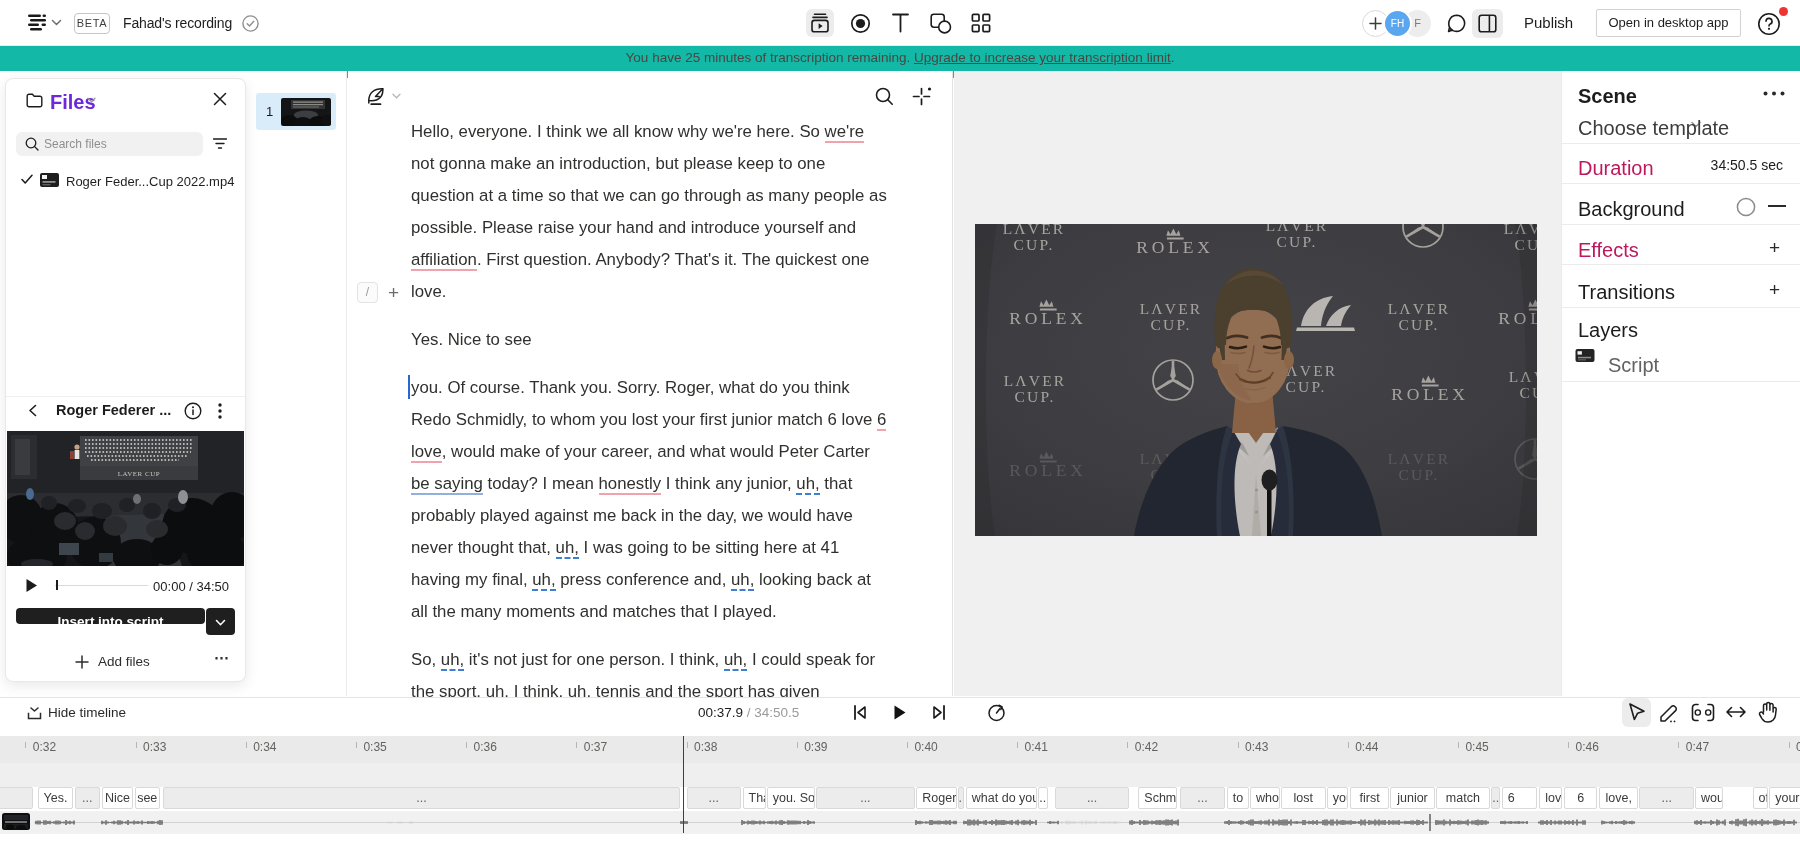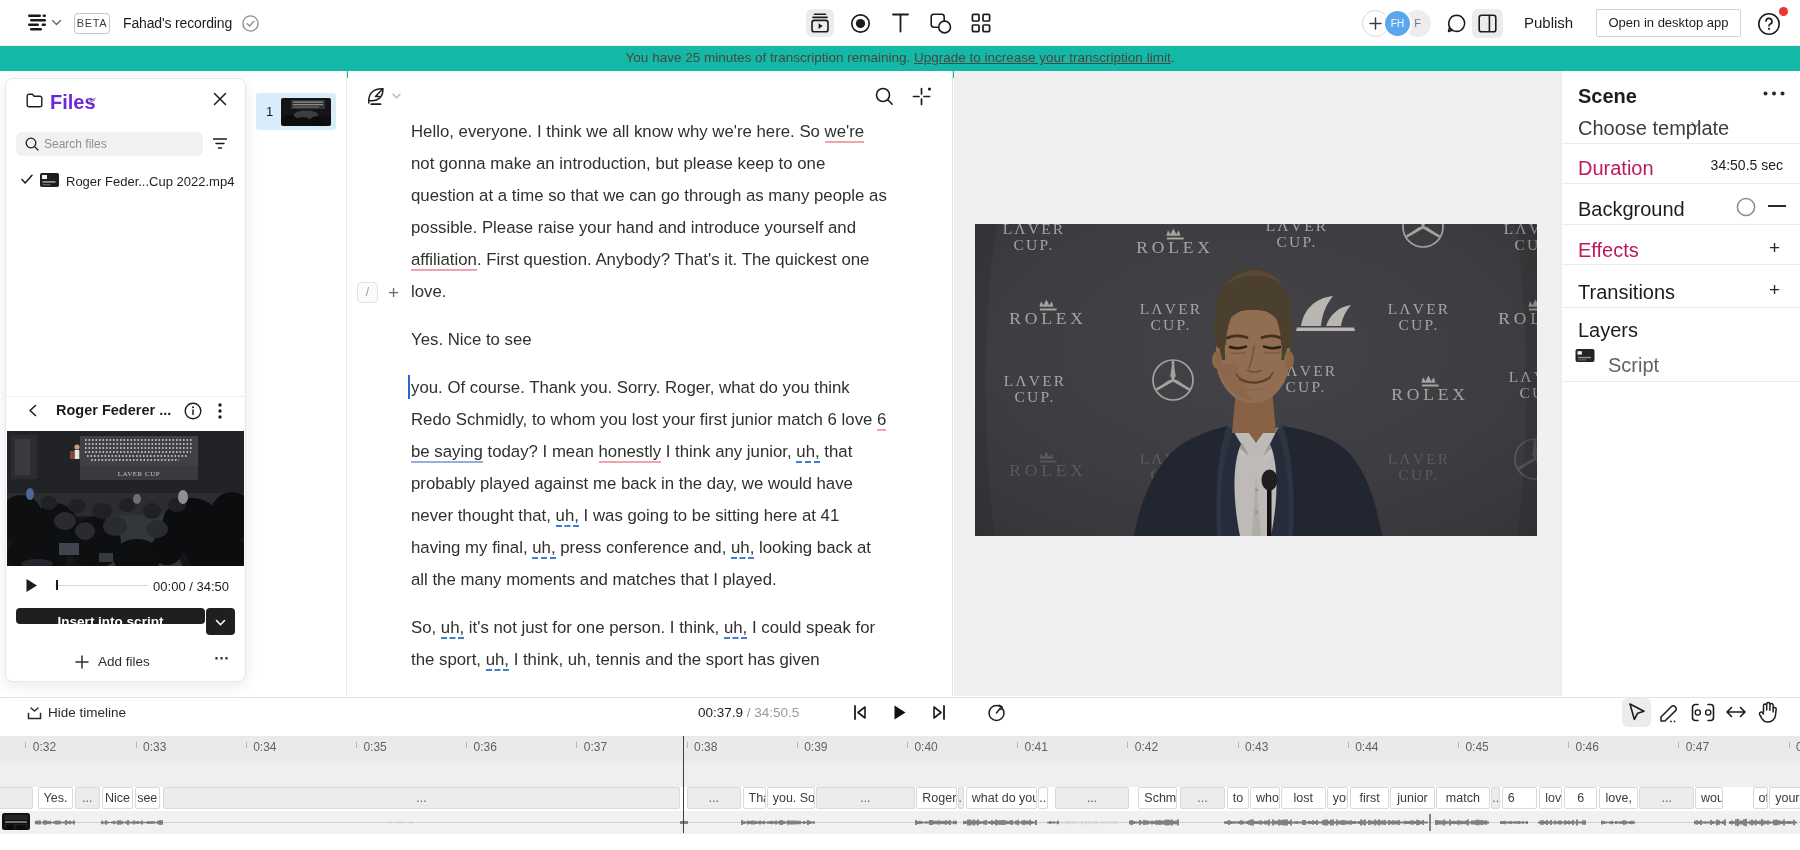--- a/index.html
+++ b/index.html
@@ -178,20 +178,21 @@
     <div class="ln">not gonna make an introduction, but please keep to one</div>
     <div class="ln">question at a time so that we can go through as many people as</div>
     <div class="ln">possible. Please raise your hand and introduce yourself and</div>
     <div class="ln"><span class="u-pink">affiliation</span>. First question. Anybody? That's it. The quickest one</div>
     <div class="ln">love.</div>
     <div class="gap"></div>
     <div class="ln">Yes. Nice to see</div>
     <div class="gap"></div>
     <div class="ln">you. Of course. Thank you. Sorry. Roger, what do you think</div>
     <div class="ln">Redo Schmidly, to whom you lost your first junior match 6 love <span class="u-pink">6</span></div>
+    <div class="ln"><span class="u-pink">love</span>, would make of your career, and what would Peter Carter</div>
     <div class="ln"><span class="u-blue">be saying</span> today? I mean <span class="u-pink">honestly</span> I think any junior, <span class="u-dash">uh,</span> that</div>
     <div class="ln">probably played against me back in the day, we would have</div>
     <div class="ln">never thought that, <span class="u-dash">uh,</span> I was going to be sitting here at 41</div>
     <div class="ln">having my final, <span class="u-dash">uh,</span> press conference and, <span class="u-dash">uh,</span> looking back at</div>
     <div class="ln">all the many moments and matches that I played.</div>
     <div class="gap"></div>
     <div class="ln">So, <span class="u-dash">uh,</span> it's not just for one person. I think, <span class="u-dash">uh,</span> I could speak for</div>
     <div class="ln">the sport, <span class="u-dash">uh,</span> I think, uh, tennis and the sport has given</div>
   </div>
   <div id="caret"></div>

